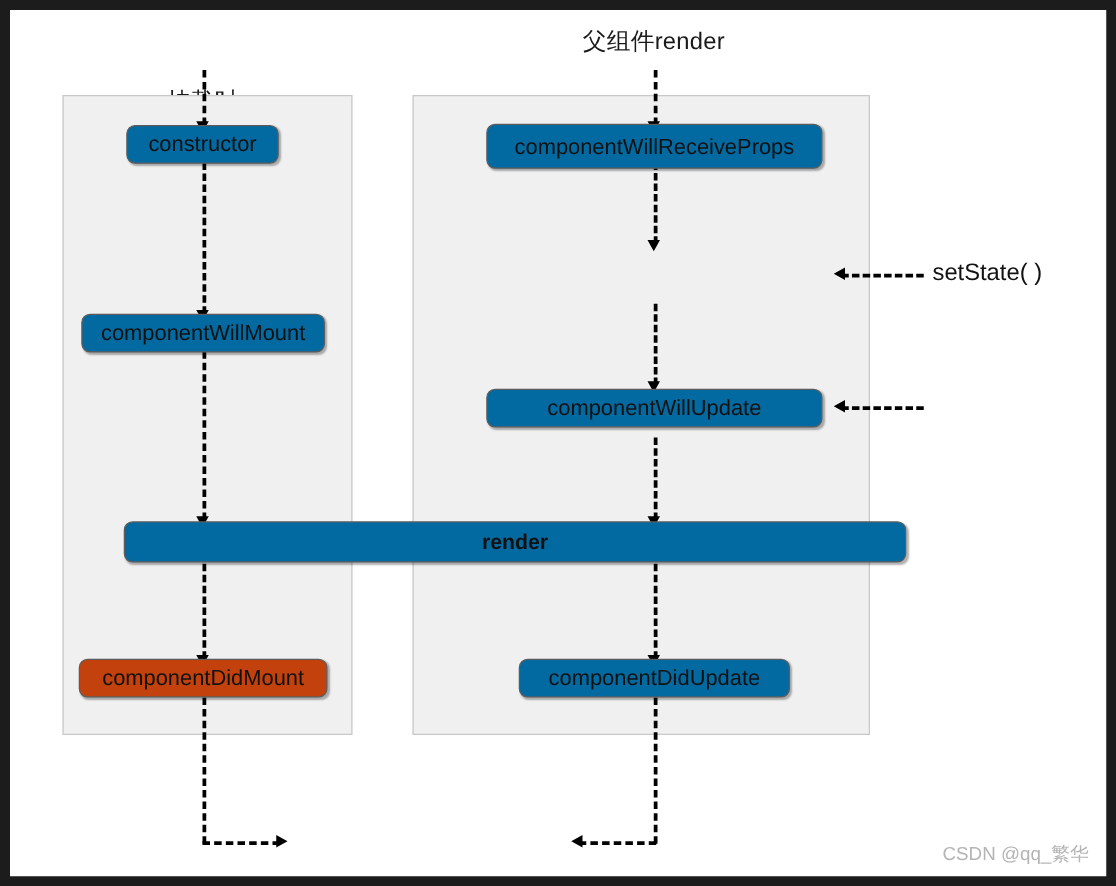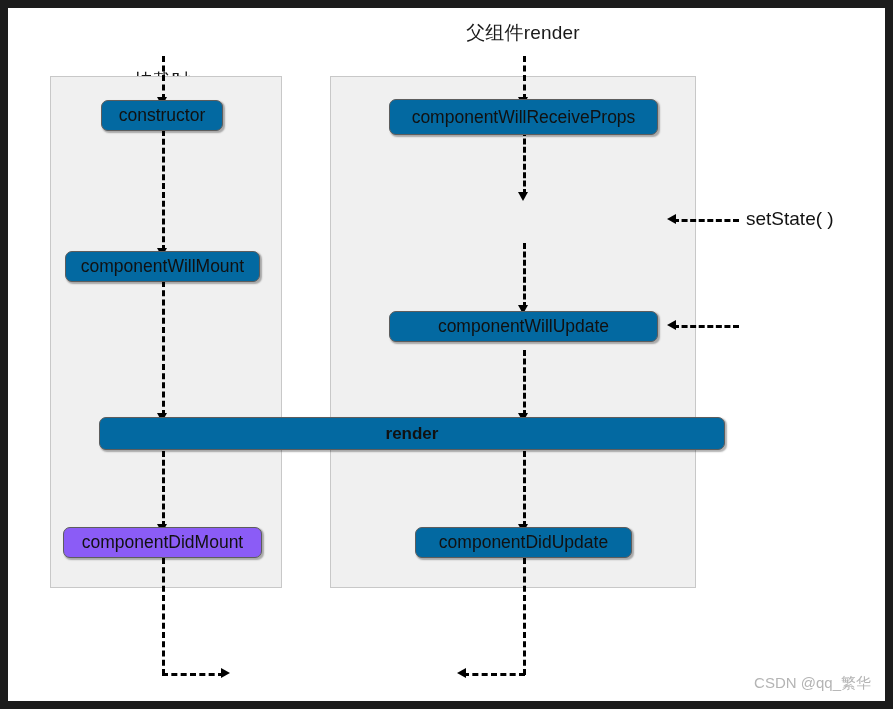--- a/index.html
+++ b/index.html
@@ -52,21 +52,21 @@
     background: #0369a1;
     color: #111111;
     font-size: 17.5px;
     display: flex;
     align-items: center;
     justify-content: center;
     white-space: nowrap;
     box-shadow: 1.5px 1.5px 1.5px rgba(0,0,0,.30);
   }
   .node.green {
-    background: #8b5cf6;
+    background: #c2410c;
   }
   .node.render-bar {
     font-weight: bold;
     font-size: 17px;
   }
 
   
   .annot {
     position: absolute;
     font-size: 19px;

